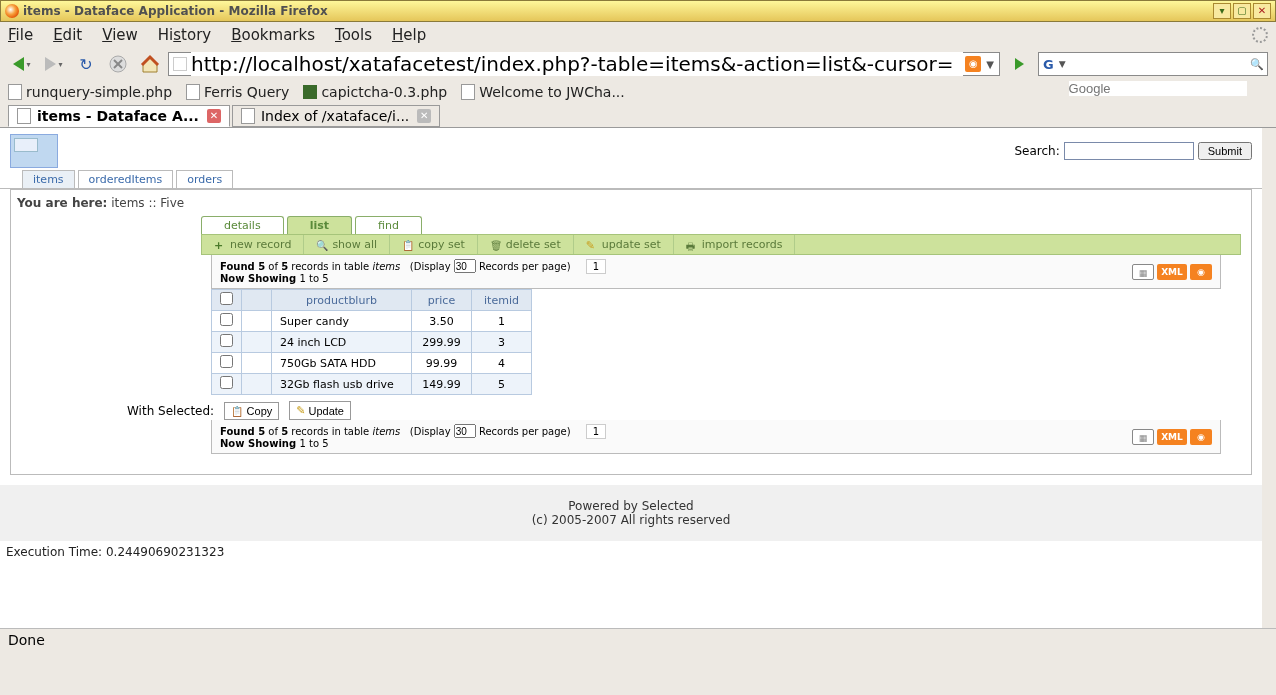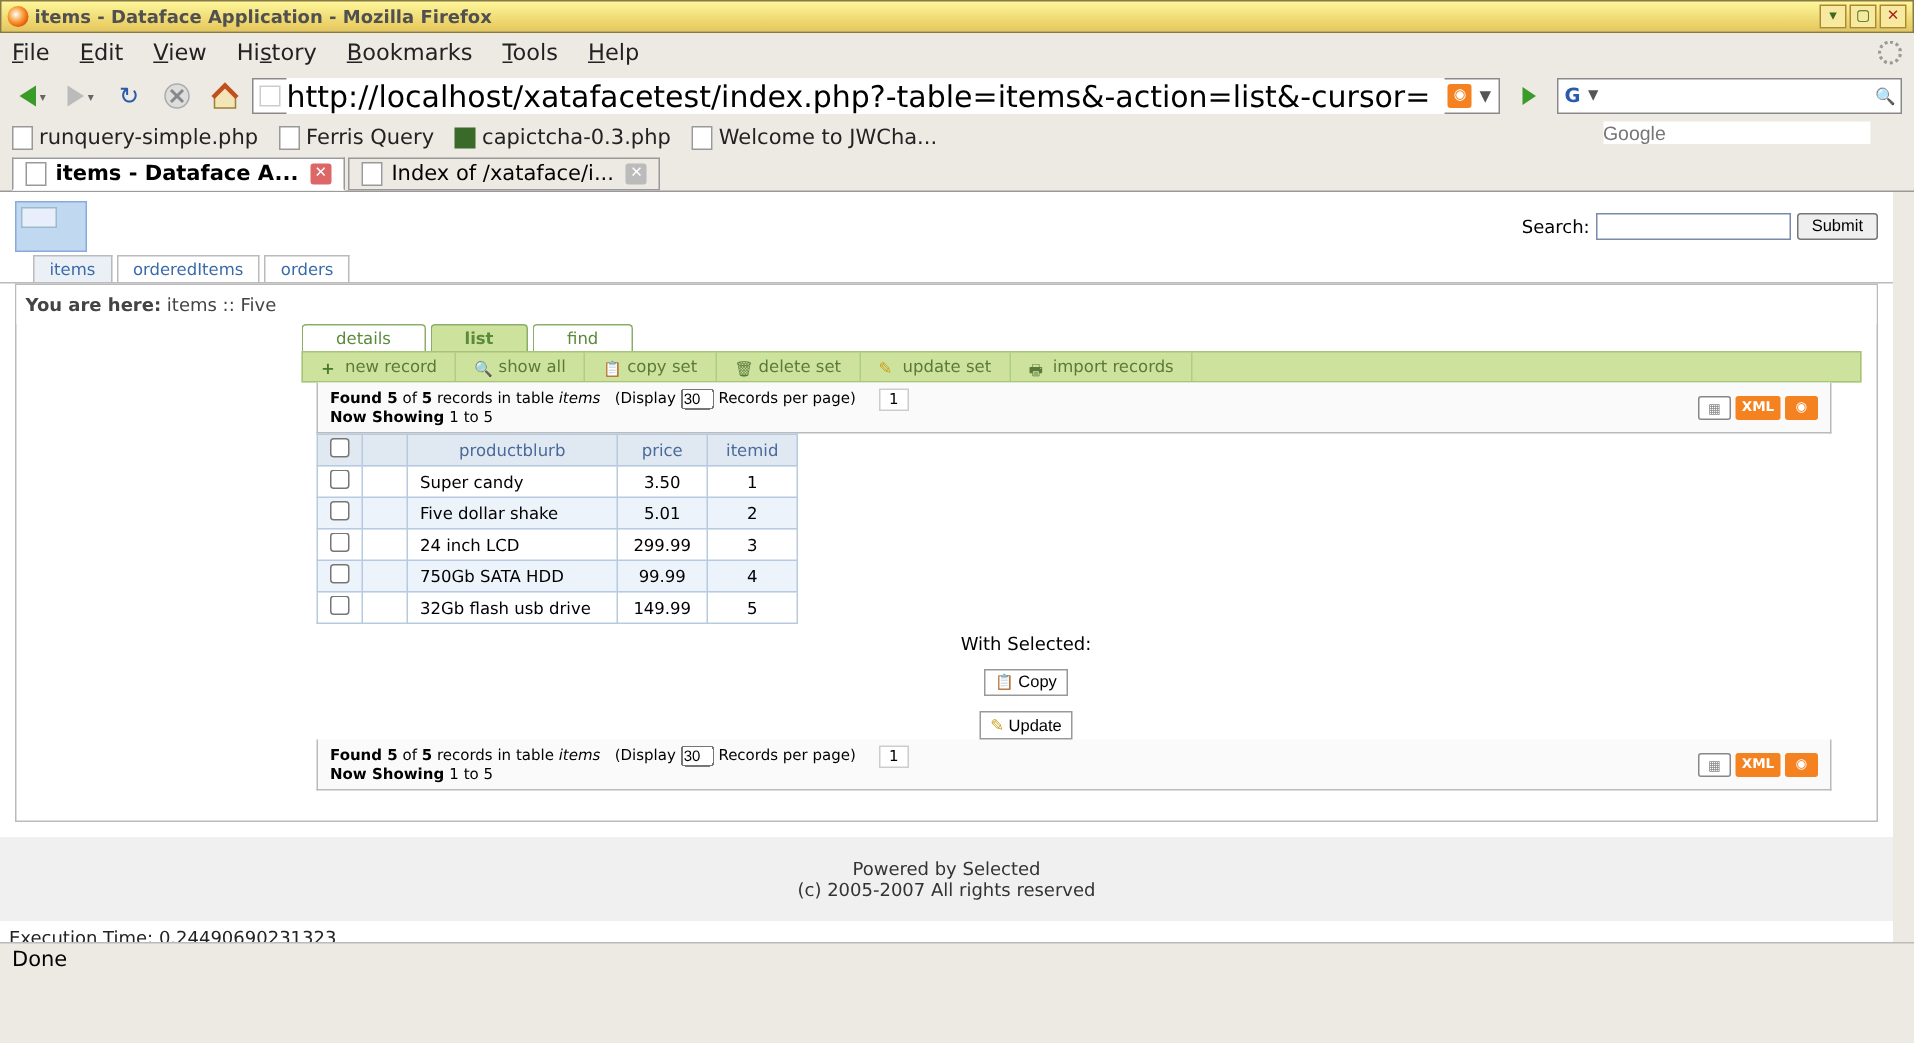--- a/index.html
+++ b/index.html
@@ -313,27 +313,20 @@
         <tr>
               <td><input type="checkbox" class="cb" style=""></td>
               <td></td>
               <td class="left">Super candy</td>
               <td>3.50</td>
               <td>1</td>
             </tr>
         <tr>
               <td><input type="checkbox" class="cb" style=""></td>
               <td></td>
-              <td class="left">Five dollar shake</td>
-              <td>5.01</td>
-              <td>2</td>
-            </tr>
-        <tr>
-              <td><input type="checkbox" class="cb" style=""></td>
-              <td></td>
               <td class="left">24 inch LCD</td>
               <td>299.99</td>
               <td>3</td>
             </tr>
         <tr>
               <td><input type="checkbox" class="cb" style=""></td>
               <td></td>
               <td class="left">750Gb SATA HDD</td>
               <td>99.99</td>
               <td>4</td>
@@ -341,21 +334,21 @@
         <tr>
               <td><input type="checkbox" class="cb" style=""></td>
               <td></td>
               <td class="left">32Gb flash usb drive</td>
               <td>149.99</td>
               <td>5</td>
             </tr>
       </tbody>
     </table>
 
-    <div class="withsel" style="margin-left:116px;flex-direction:column;">
+    <div class="withsel" style="margin-left:116px;">
       <span>With Selected:</span>
       <button>
             <span class="ic copy"></span>
             <span>Copy</span>
           </button>
       <button>
             <span class="ic edit"></span>
             <span>Update</span>
           </button>
     </div>

